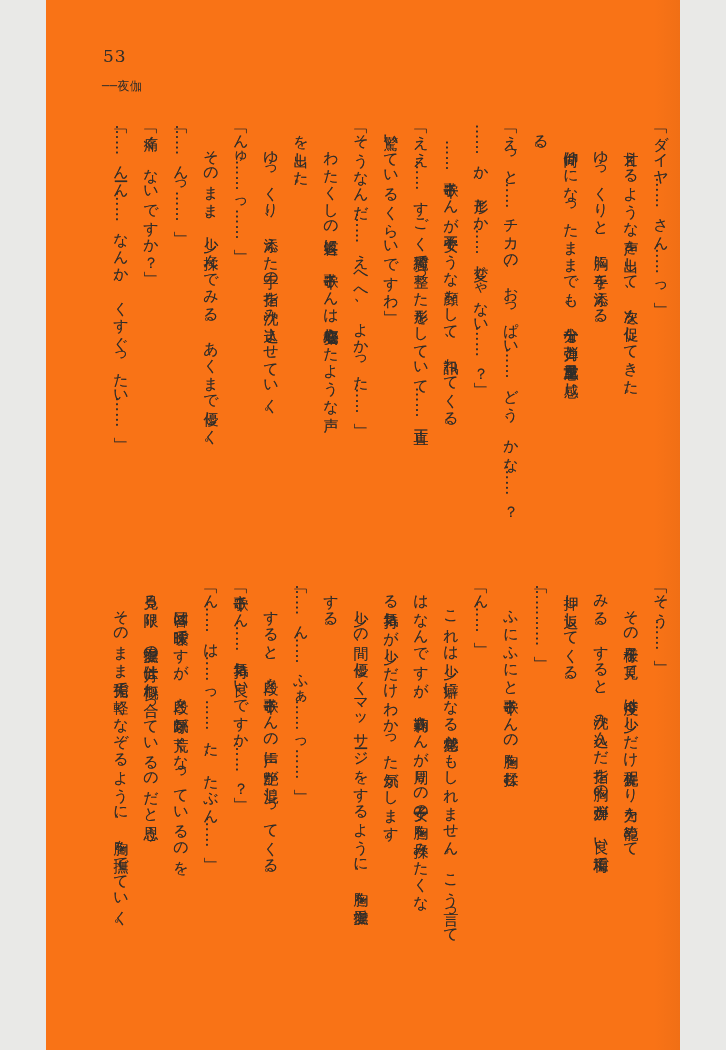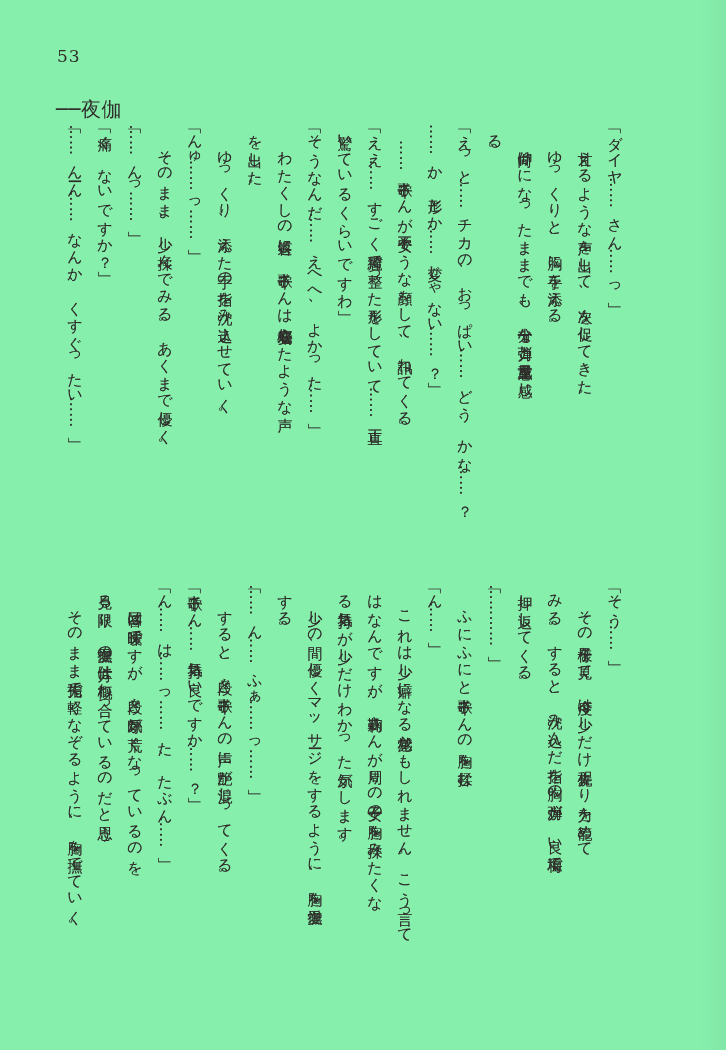--- a/index.html
+++ b/index.html
@@ -2,24 +2,24 @@
 <html lang="ja"><head>
 <meta charset="utf-8">
 <style>
   html, body {
     margin: 0;
     padding: 0;
     background: #e9e9e7;
   }
   .page {
     position: relative;
-    width: 726px;
+    width: 634px;
     height: 1050px;
     margin: 0 auto;
-    background: #86efac;
+    background: #f97316;
     overflow: hidden;
     font-family: "DejaVu Serif", "Liberation Serif", serif;
     color: #2f2d2a;
   }
   
   .page::after {
     content: "";
     position: absolute;
     top: 0; right: 0;
     width: 26px; height: 100%;
@@ -28,23 +28,23 @@
   }
   .page-number {
     position: absolute;
     top: 46px;
     left: 57px;
     font-size: 17px;
     letter-spacing: 1px;
   }
   .running-title {
     position: absolute;
-    top: 96px;
+    top: 78px;
     left: 56px;
-    font-size: 20px;
+    font-size: 12px;
     letter-spacing: 0.5px;
     white-space: nowrap;
   }
   .tier {
     position: absolute;
     left: 60px;
     width: 570px;
     height: 400px;
     writing-mode: vertical-rl;
     text-orientation: mixed;

